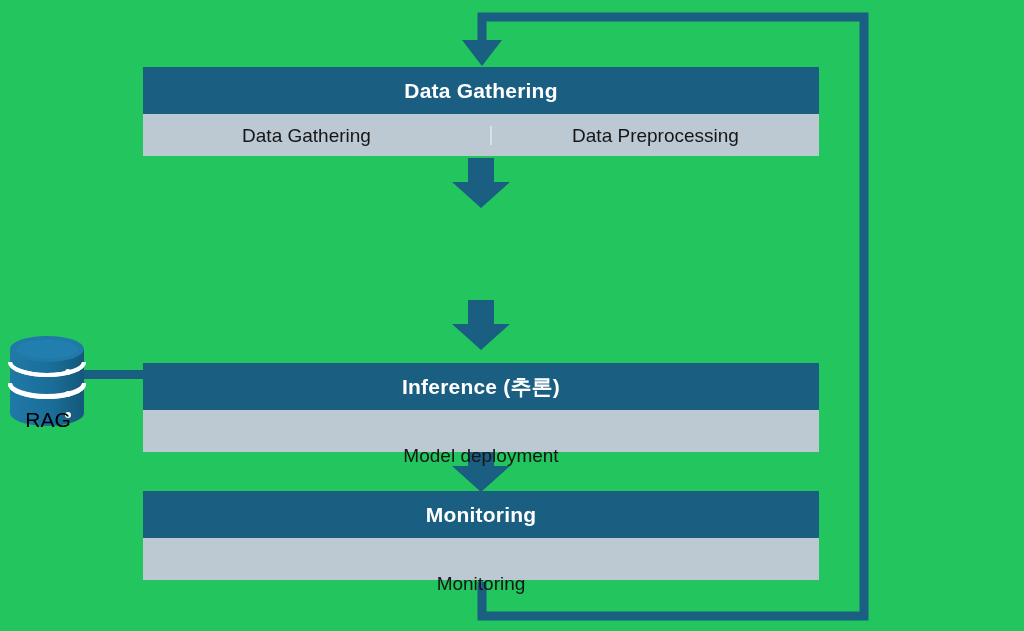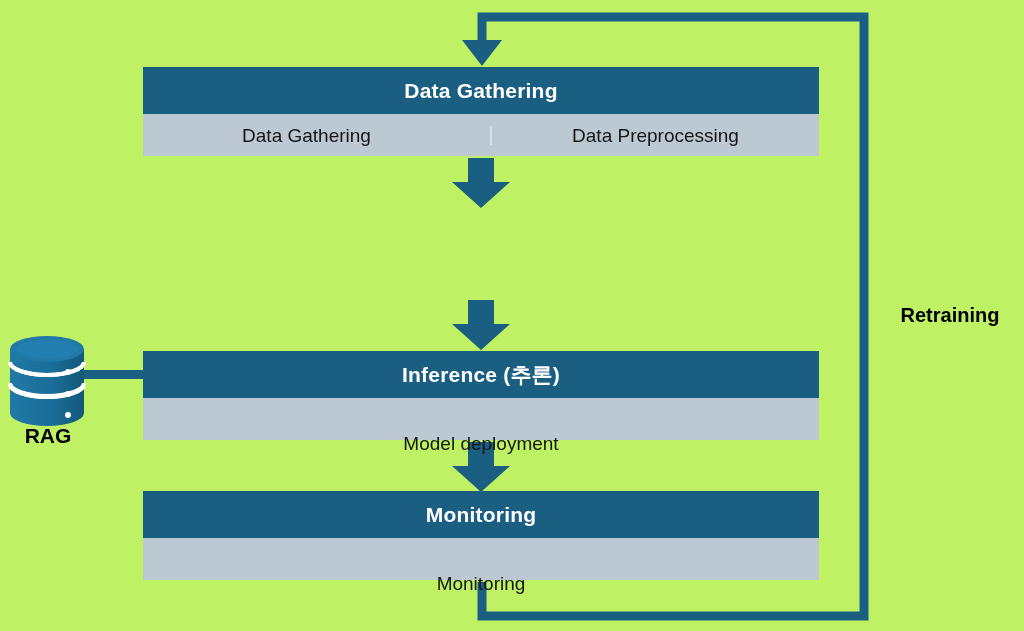--- a/index.html
+++ b/index.html
@@ -8,21 +8,21 @@
     padding: 0;
     background: #ffffff;
   }
   body {
     font-family: "Liberation Sans", "DejaVu Sans", sans-serif;
   }
   #canvas {
     position: relative;
     width: 1024px;
     height: 631px;
-    background: #bef264;
+    background: #22c55e;
     overflow: hidden;
   }
 
   
   .stage {
     position: absolute;
     left: 143px;
     width: 676px;
   }
   .stage-header {
@@ -103,25 +103,25 @@
   .rag-icon {
     position: absolute;
     left: 8px;
     top: 336px;
     width: 78px;
     height: 90px;
   }
   .rag-label {
     position: absolute;
     left: 0px;
-    top: 424px;
+    top: 408px;
     width: 96px;
     text-align: center;
     font-size: 21px;
-    font-weight: bold;
+    font-weight: normal;
     color: #000000;
   }
   .rag-connector {
     position: absolute;
     left: 80px;
     top: 370px;
     width: 66px;
     height: 9px;
     background: #1a5e82;
   }
@@ -152,36 +152,35 @@
 
   <div class="stage" style="top:67px; height:89px">
     <div class="stage-header">Data Gathering</div>
     <div class="stage-body">
       <div class="cell">Data Gathering</div>
       <div class="cell">Data Preprocessing</div>
     </div>
   </div>
 
 
-  <div class="stage" style="top:351px; height:89px">
+  <div class="stage" style="top:363px; height:89px">
     <div class="stage-header">Inference (추론)</div>
     <div class="stage-body">
       <div class="cell full">Model deployment</div>
     </div>
   </div>
 
   <div class="stage" style="top:491px; height:77px">
     <div class="stage-header">Monitoring</div>
     <div class="stage-body">
       <div class="cell full">Monitoring</div>
     </div>
   </div>
 
   <div class="retraining-label">
-    <div>Retraining</div>
   </div>
 
   <div class="rag-connector"></div>
 
   <svg class="rag-icon" viewBox="0 0 78 90" xmlns="http://www.w3.org/2000/svg">
     <defs>
       <linearGradient id="dbg" x1="0" y1="0" x2="1" y2="0">
         <stop offset="0%" stop-color="#2079a6"></stop>
         <stop offset="55%" stop-color="#1a6e99"></stop>
         <stop offset="100%" stop-color="#14587a"></stop>

